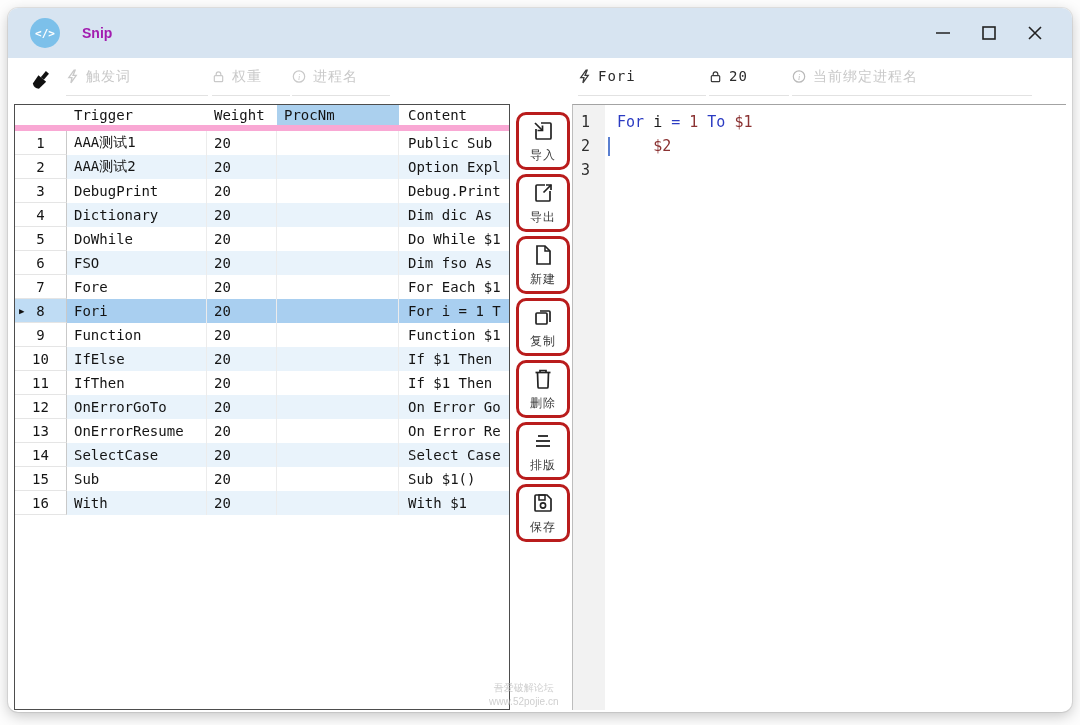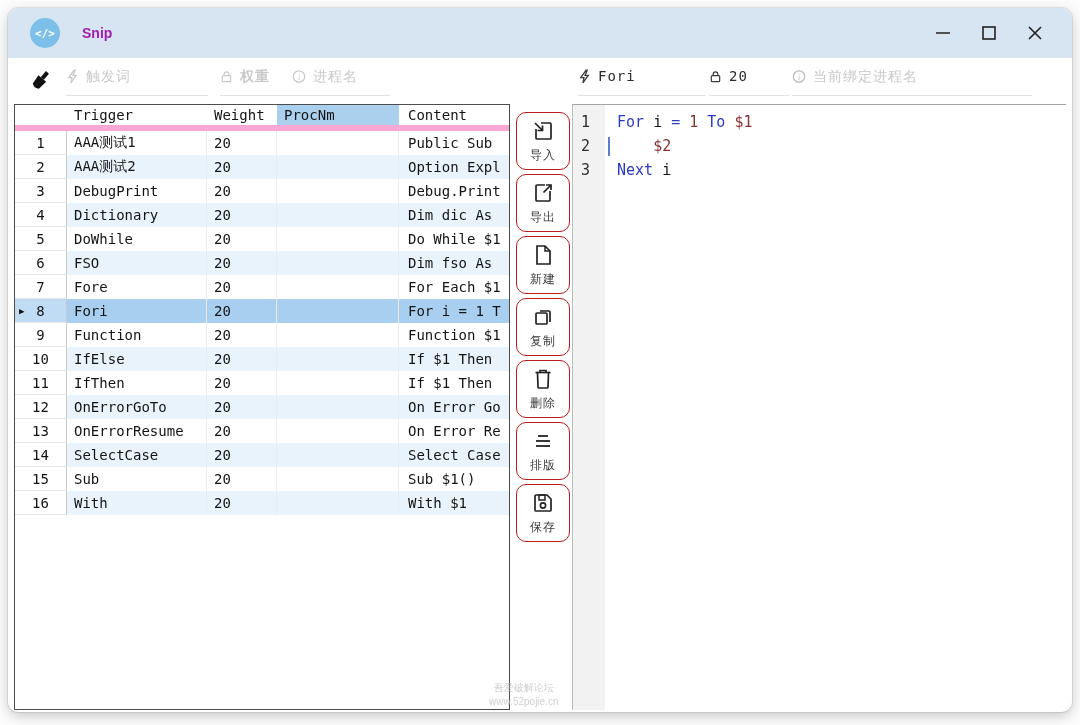--- a/index.html
+++ b/index.html
@@ -24,21 +24,21 @@
   .toolbar { position:relative; height:46px; background:#fff;text-align:center; }
   .clean-btn { position:absolute; left:12px; top:4px; width:42px; height:36px;
                border-radius:10px; display:flex; align-items:center; justify-content:center; }
   .ffield { position:absolute; top:6px; height:32px; display:flex; align-items:flex-start;
             border-bottom:1px solid #e2e2e2; padding-top:4px; }
   .ffield .ficon { margin-right:7px; margin-top:1px; flex:0 0 auto; }
   .ffield .ftext { font-family:"DejaVu Sans Mono", monospace; font-size:14px; letter-spacing:1px; }
   .ph  { color:#c9c9c9; }
   .val { color:#2b2b2b; }
   .f-trigger  { left:58px;  width:142px; }
-  .f-weight   { left:212px; width:78px;font-weight:bold; }
+  .f-weight   { left:204px; width:78px; }
   .f-process  { left:284px; width:98px; }
   .f-content  { left:382px; width:120px; }
   .f-trigger2 { left:570px; width:128px; }
   .f-weight2  { left:701px; width:80px; }
   .f-process2 { left:784px; width:240px; }
 
   
   .main { position:absolute; left:0; top:96px; right:0; bottom:0; }
 
   
@@ -59,21 +59,21 @@
   .c-procnm  { width:122px; padding-left:7px; border-right:1px solid #ececec; }
   .c-content { flex:1; padding-left:9px; }
   .thead .cell { border-right:none; }
   .thead .c-procnm { background:#ABD0EE; }
   .sel-arrow { position:absolute; left:4px; top:50%; transform:translateY(-50%);
                font-size:9px; color:#111; }
 
   
   .actions { position:absolute; left:507px; top:0; width:56px; height:606px;
              display:flex; flex-direction:column; align-items:center; padding-top:8px; }
-  .action-btn { width:54px; height:58px; margin-bottom:4px; border:1px solid #b91c1c;
+  .action-btn { width:54px; height:58px; margin-bottom:4px; border:3px solid #b91c1c;
                 border-radius:10px; background:#fff; display:flex; flex-direction:column;
                 align-items:center; justify-content:center; cursor:default; }
   .action-btn svg { display:block; margin-bottom:4px; }
   .action-label { font-size:12px; color:#3a3a3a; letter-spacing:1px; }
 
   
   .editor { position:absolute; left:564px; top:0; width:494px; height:606px;
             border-top:1px solid #a3a3a3; border-left:1px solid #bdbdbd;
             background:#fff; display:flex; overflow:hidden;
             font-family:"DejaVu Sans Mono", monospace; font-size:15px; }
@@ -391,21 +391,20 @@
     <div class="editor">
       <div class="gutter">
           <div class="ln">1</div>
           <div class="ln">2</div>
           <div class="ln">3</div>
         </div>
       <div class="codearea">
         <div class="caret" style="top: 32px;"></div>
       <div class="codeline"><span class="tok-kw">For </span><span class="tok-pl">i </span><span class="tok-kw">= </span><span class="tok-lit">1 </span><span class="tok-kw">To </span><span class="tok-lit">$1</span></div>
           <div class="codeline"><span class="tok-pl">    </span><span class="tok-lit">$2</span></div>
-          <div class="codeline"><span class="tok-kw">Next </span><span class="tok-pl">i</span></div>
         </div>
     </div>
 
   </div>
 </div>
 
 <div class="watermark">
   <div>吾爱破解论坛</div>
   <div>www.52pojie.cn</div>
 </div>

